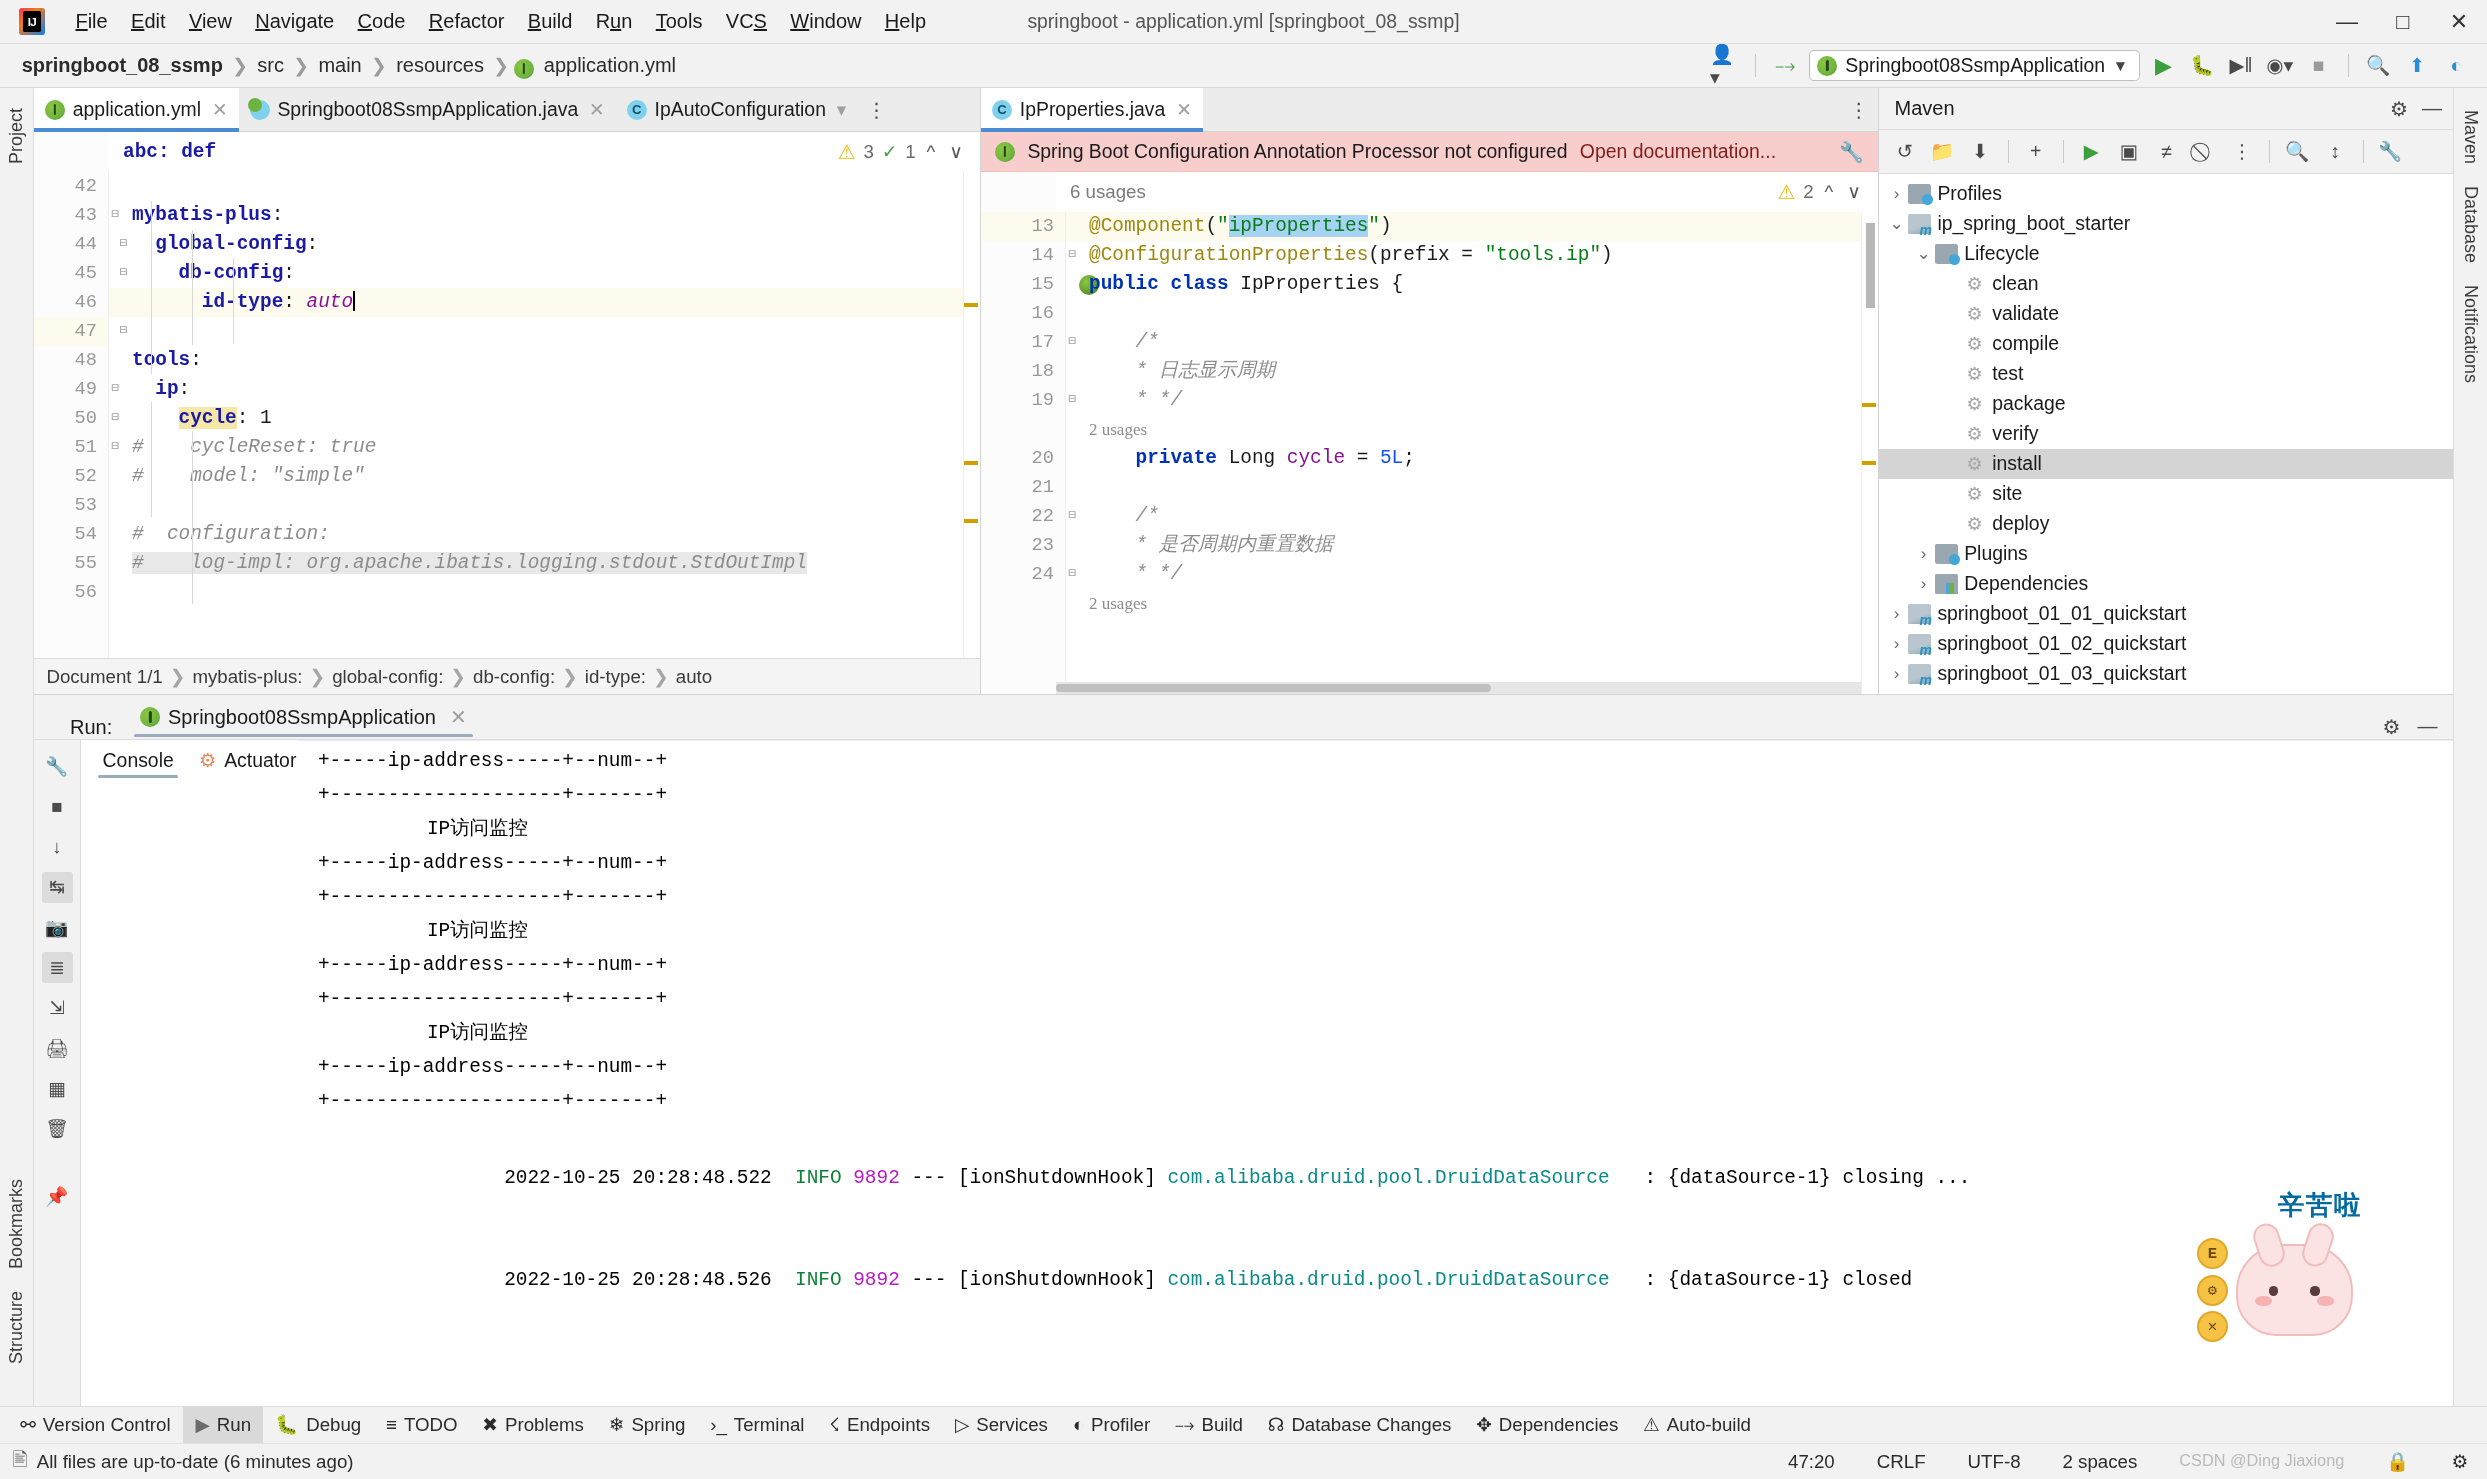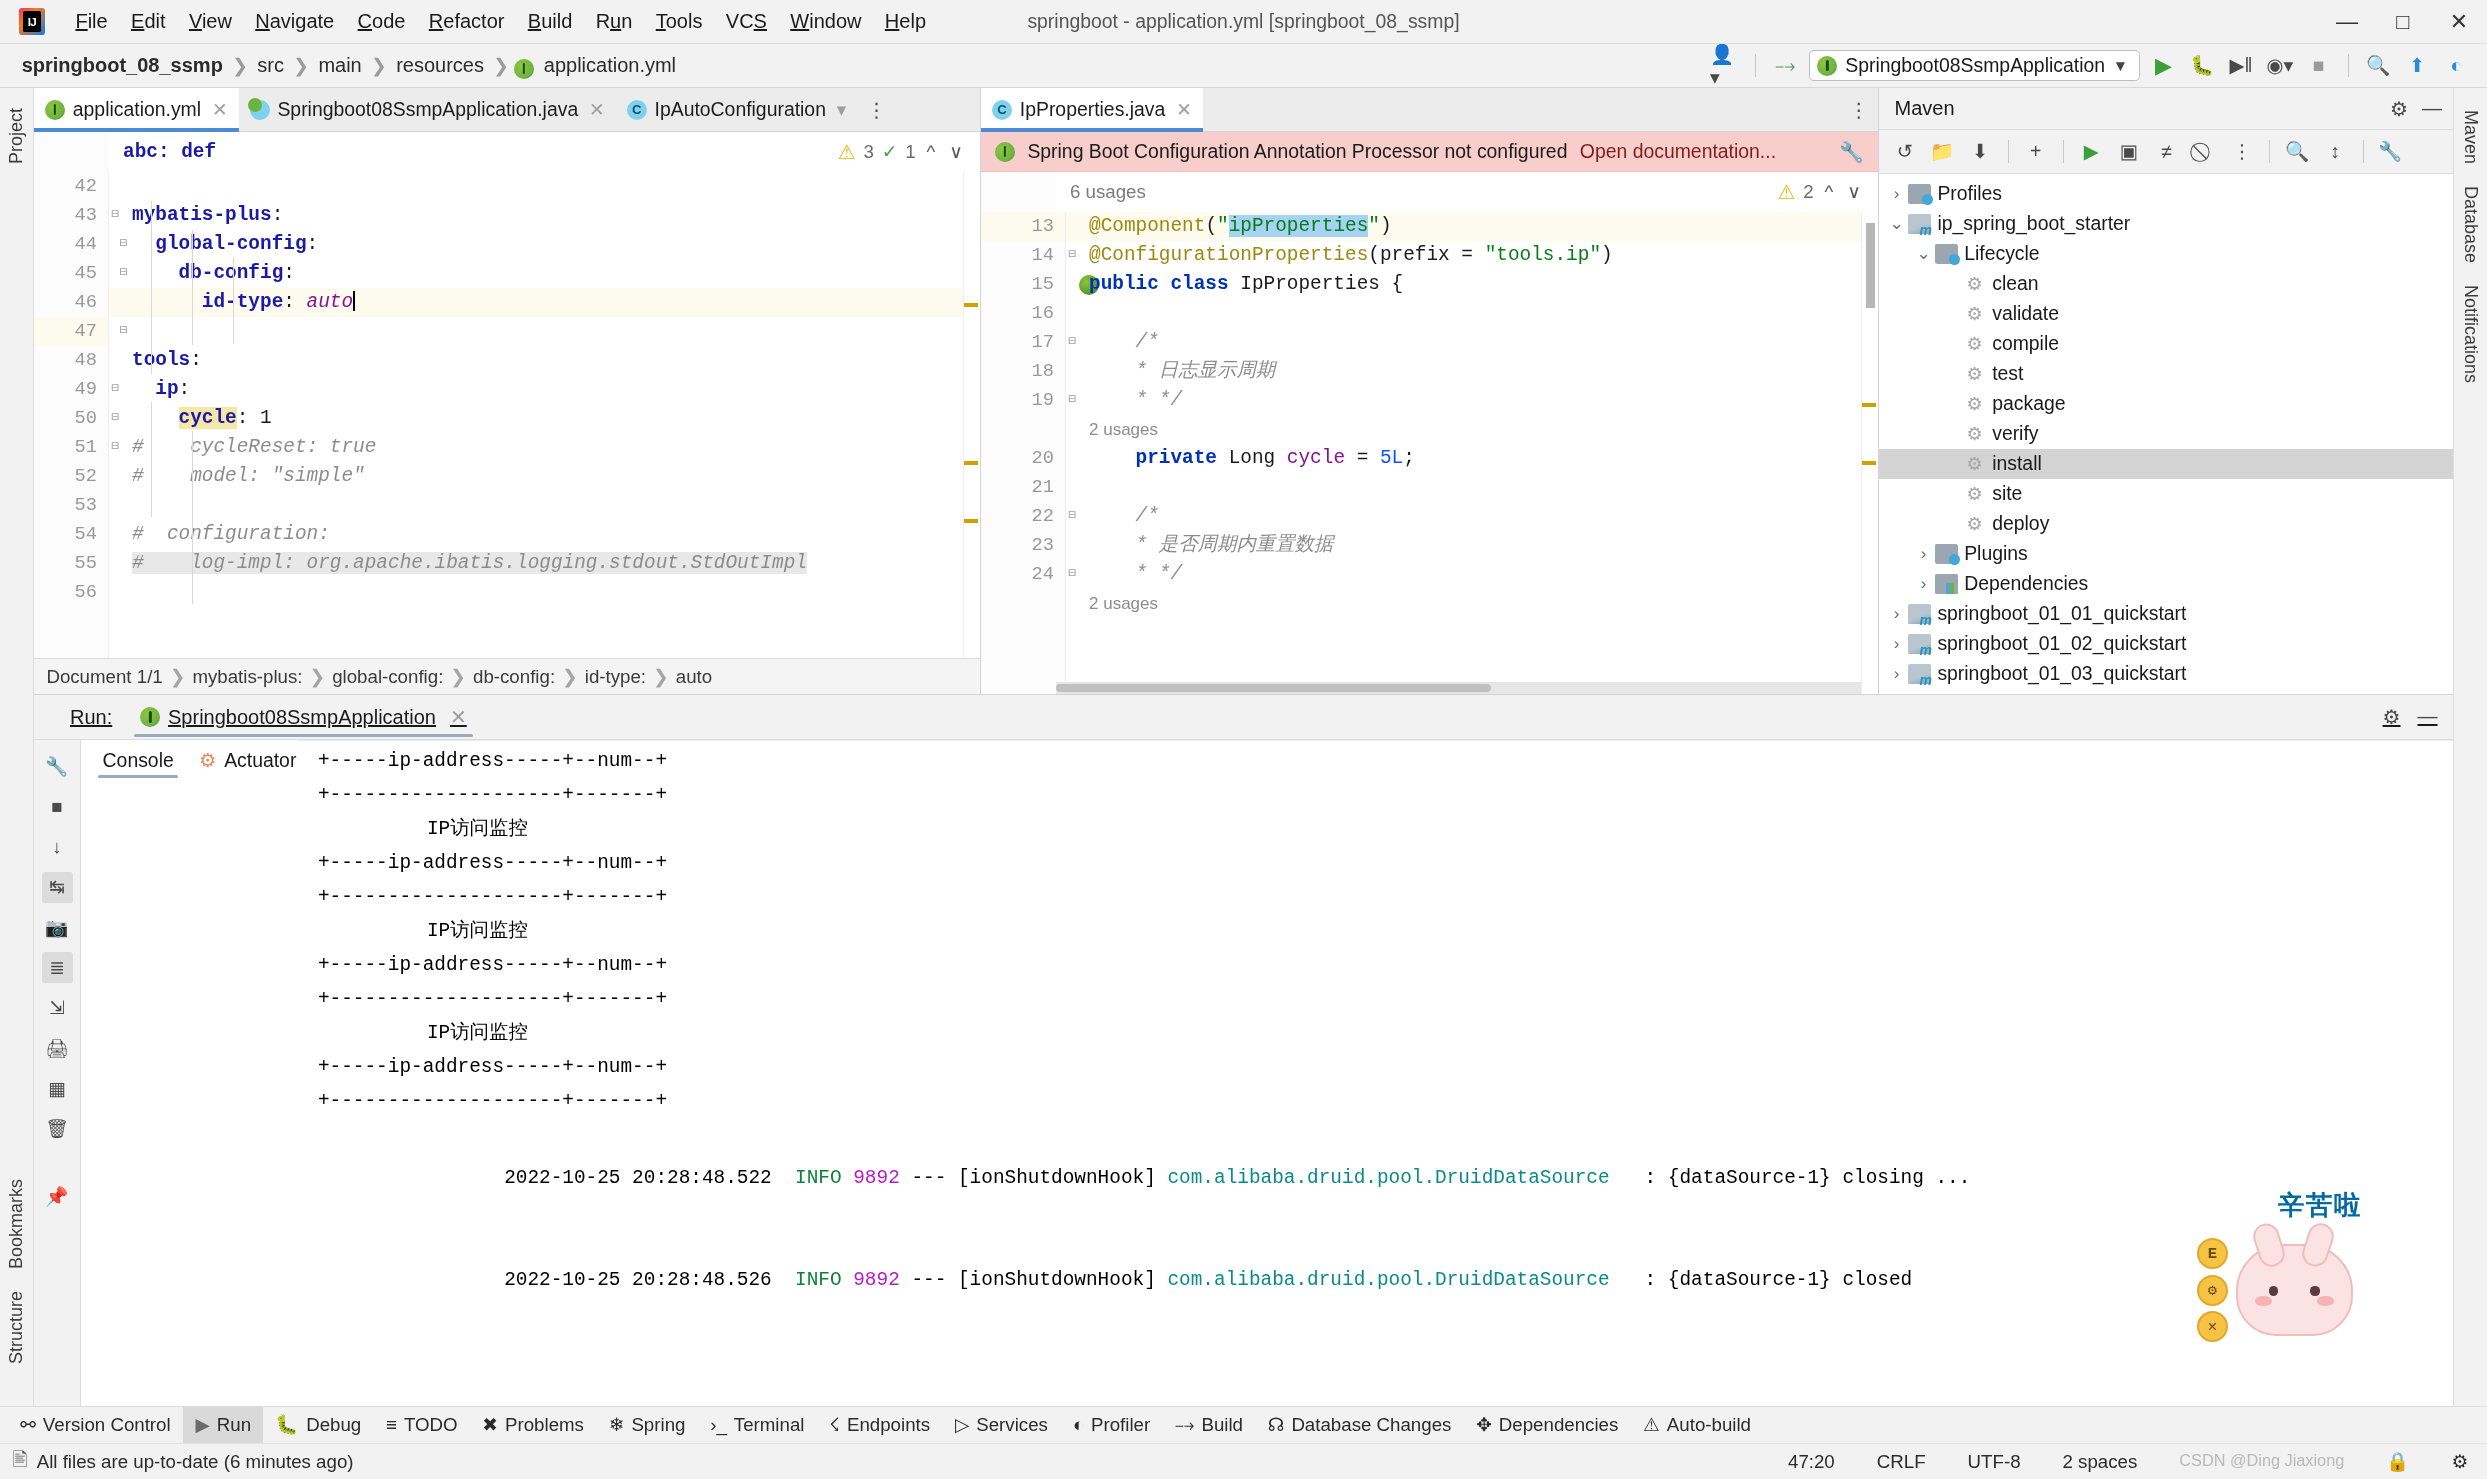--- a/index.html
+++ b/index.html
@@ -149,21 +149,21 @@
   .k-kw { color: #0033b3; font-weight: bold; }
   .k-ann { color: #9e880d; }
   .k-str { color: #067d17; }
   .k-cmt { color: #8c8c8c; font-style: italic; }
   .k-field { color: #871094; }
   .k-type { color: #1a1a1a; }
   .k-numlit { color: #1750eb; }
   .hl-yellow { background: #f7e7a6; }
   .hl-blue { background: #a6d2f4; }
   .caret { display:inline-block; width:1.6px; height:20px; background:#000; vertical-align:-3.9px; }
-  .usage-lbl { font-size: 17px; color: #8c8c8c; font-family: Liberation Sans, sans-serif; }
+  .usage-lbl { font-size: 17px; color: #8c8c8c; font-family: Liberation Serif, serif; }
   .indent-guide { position:absolute; width:0.8px; background:#d8d8d8; }
 
   
   .markerbar { position: absolute; right: 0; top: 0; bottom: 0; width: 17px; background: #fff; border-left: 0.8px solid #eee; }
   .marker { position: absolute; right: 1.6px; width: 14px; height: 3.9px; }
 
   
   .editor-crumbs {
     height: 36px; background: #f4f4f4; display: flex; align-items: center; gap: 0;
     padding-left: 12.4px; font-size: 18.7px; color: #3a3a3a; border-top: 0.8px solid #dcdcdc; flex:none;
@@ -196,22 +196,22 @@
   .ic-mod { background: linear-gradient(160deg,#b9c6cf 60%, #8fa0ad); border-radius:1.6px; }
   .ic-mod::after{ content:"m"; position:absolute; right:-0.8px; bottom:-4.7px; color:#2196c9; font-size:14px; font-style:italic; font-weight:bold;}
   .ic-gear { color:#a6a6a6; font-size: 18px; display:flex; align-items:center; justify-content:center; }
   .ic-dep { background: #9aa7b0; border-radius:1.6px; }
   .ic-dep::after{content:""; position:absolute; right:0; bottom:0; width:12.4px; height:11px;
     background: linear-gradient(90deg,#4da6d8 33%, #6db33f 33% 66%, #9aa7b0 66%);}
 
   
   .runpanel { flex: 1 1 auto; display: flex; flex-direction: column; min-height: 0; background: #fff; border-top: 0.8px solid #d3d3d3; }
   .run-head {
-    height: 45px; background: #f2f2f2; display: flex; align-items: center; padding-left: 36px;
-    border-bottom: 0.8px solid #dcdcdc; flex:none; position: relative; text-decoration: underline;
+    height: 45px; background: #f2f2f2; display: flex; align-items: flex-end; padding-left: 36px;
+    border-bottom: 0.8px solid #dcdcdc; flex:none; position: relative;
   }
   .run-head .lbl { font-size: 20px; color: #1a1a1a; margin-right: 18.7px; }
   .run-tab {
     display:flex; align-items:center; gap:7.8px; font-size:20px; padding: 0 9.3px; position:relative; height:100%;
   }
   .run-tab::after{ content:""; position:absolute; left:3.1px; right:3.1px; bottom:1.6px; height:3.9px; background:#9aabbd; border-radius:1.6px;}
   .run-head .acts { margin-left: auto; display:flex; gap: 17px; padding-right: 15.5px; color:#4a4a4a; font-size:20px; }
 
   .run-body { flex: 1 1 auto; display: flex; min-height: 0; }
   .run-sidetools {

